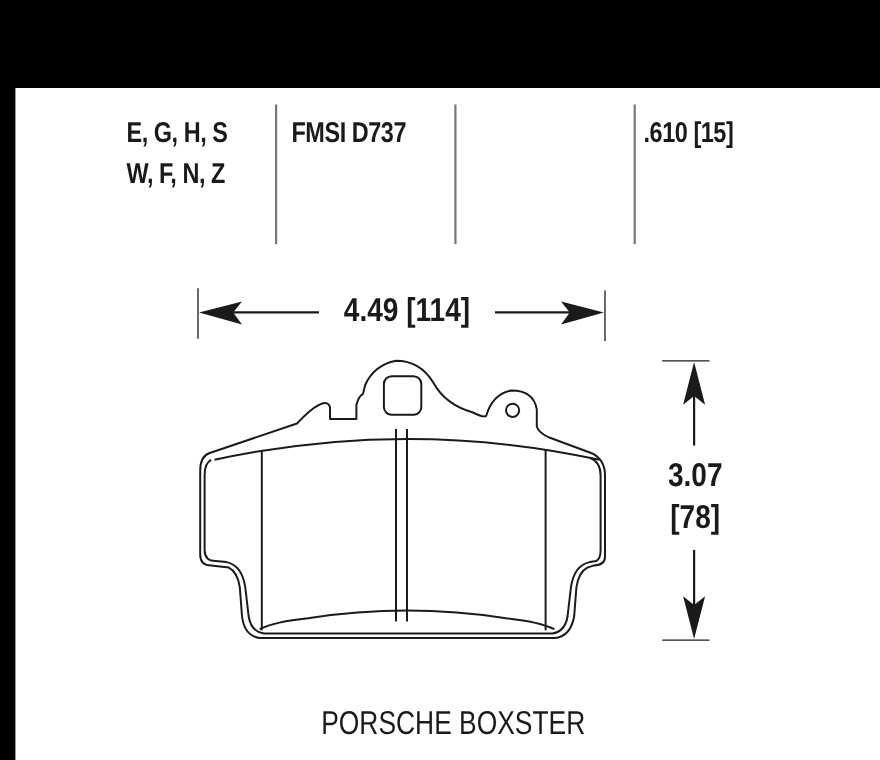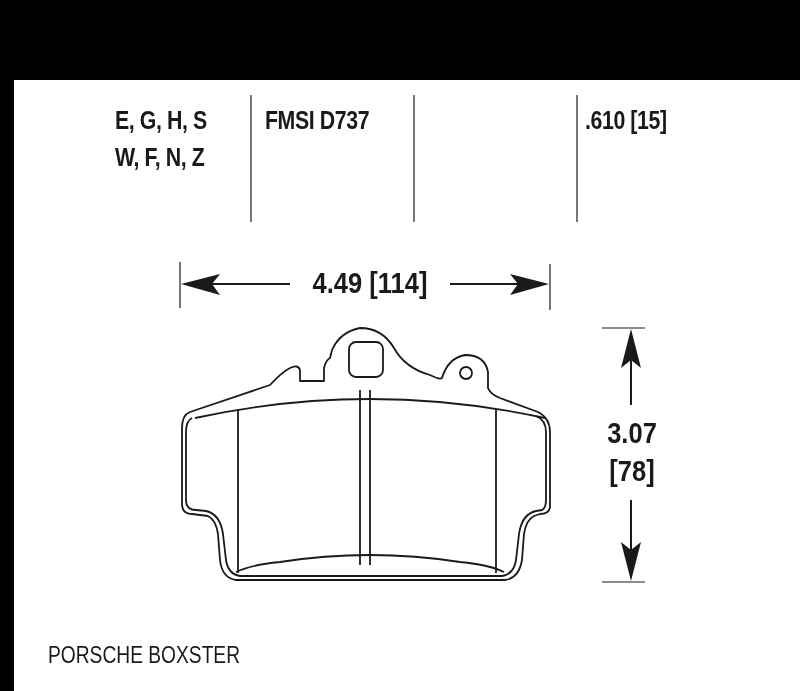--- a/index.html
+++ b/index.html
@@ -14,22 +14,22 @@
     .divider { position: absolute; top: 95px; width: 1.5px; height: 127px; background: #777; }
     .lbl {
       position: absolute; font-weight: bold; font-size: 26px; letter-spacing: -0.5px;
       transform: scaleX(0.82); transform-origin: left top; white-space: nowrap; line-height: 1;
     }
     .dim-text {
       position: absolute; font-weight: bold; font-size: 30px; line-height: 1; white-space: nowrap;
       transform: scaleX(0.85); transform-origin: center top; text-align: center;
     }
     .caption {
-      position: absolute; left: 0; width: 800px; top: 643px; 
-      font-size: 24px; line-height: 1; white-space: nowrap;
+      position: absolute; left: 0; width: 800px; top: 643px; text-align: center;
+      font-size: 30px; line-height: 1; white-space: nowrap;
     }
     .caption span { display: inline-block; transform: scaleX(0.8); margin-left: 24px; }
     svg { position: absolute; left: 0; top: 0; }
   </style>
 </head>
 <body>
 
 <div class="top-band"></div>
 <div class="left-band"></div>
 

